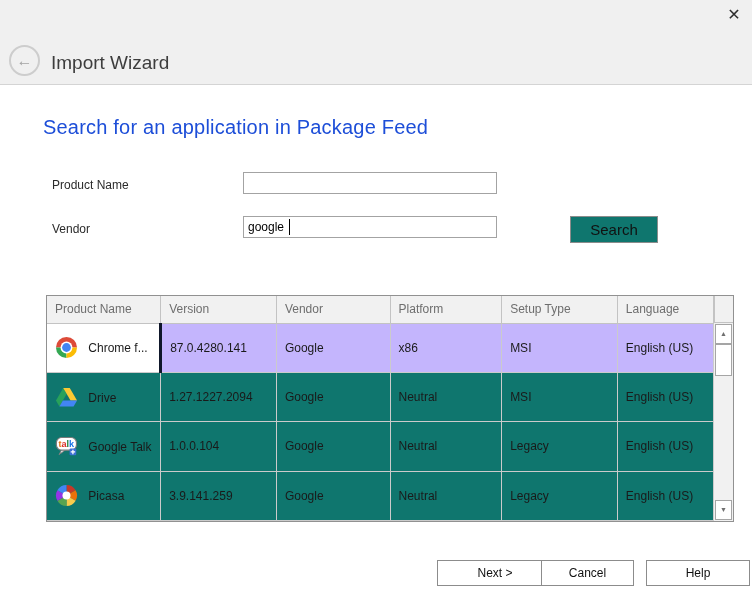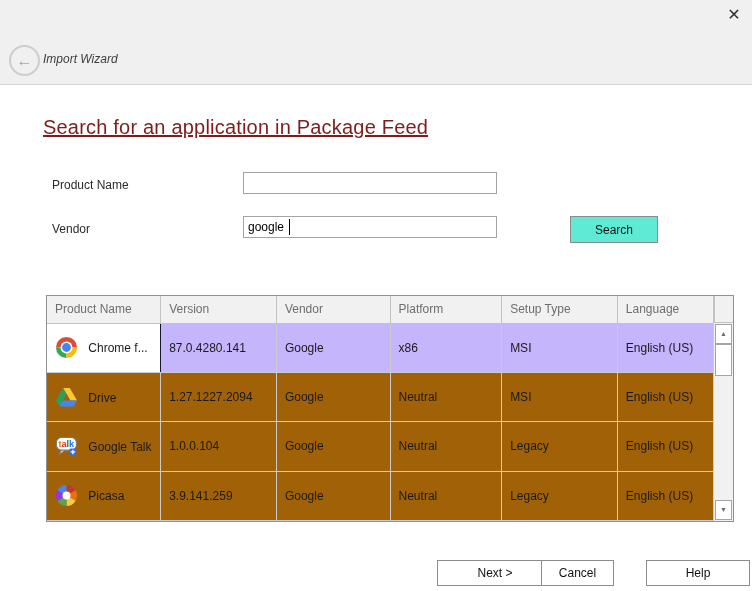--- a/index.html
+++ b/index.html
@@ -22,70 +22,70 @@
     background: transparent; border: none; font-size: 16px; color: #2f2f2f;
     cursor: pointer; line-height: 24px; text-align: center; font-family: inherit;
   }
   .back-btn {
     position: absolute; left: 9px; top: 45px; width: 31px; height: 31px;
     border: 2px solid #cdcdcd; border-radius: 50%; background: transparent;
     color: #a3a3a3; font-size: 16px; line-height: 26px; text-align: center;
     cursor: pointer; font-family: inherit;
   }
   .wizard-title {
-    position: absolute; left: 43px; top: 52px; font-size: 12px; color: #3d3d3d; font-style: italic;
+    position: absolute; left: 51px; top: 52px; font-size: 19px; color: #3d3d3d;
   }
 
   
   .page-heading {
     position: absolute; left: 43px; top: 116px;
-    font-size: 20px; font-weight: 400; color: #7f1d1d; letter-spacing: 0.2px; text-decoration: underline;
+    font-size: 20px; font-weight: 400; color: #1d4ed8; letter-spacing: 0.2px;
   }
 
   
   .form-label { position: absolute; font-size: 12px; color: #2b2b2b; }
   .lbl-product { left: 52px; top: 178px; }
   .lbl-vendor  { left: 52px; top: 222px; }
   .txt-input {
     position: absolute; left: 243px; width: 254px; height: 22px;
     border: 1px solid #a3a3a3; background: #fff; font-size: 12px;
     padding: 0 4px; font-family: inherit; color: #000; outline: none;
   }
   .inp-product { top: 172px; }
   .inp-vendor  { top: 216px; }
   .caret {
     position: absolute; left: 289px; top: 219px; width: 1px; height: 16px;
     background: #000;
   }
   .search-btn {
     position: absolute; left: 570px; top: 216px; width: 88px; height: 27px;
-    background: #5eead4; border: 1px solid #8c8c8c; font-size: 12px; color: #111;
+    background: #0f766e; border: 1px solid #8c8c8c; font-size: 15px; color: #111;
     cursor: pointer; font-family: inherit;
   }
 
   
   .grid-wrap {
     position: absolute; left: 46px; top: 295px; width: 688px; height: 227px;
     border: 1px solid #919191; display: flex; background: #fff;
   }
   table.app-grid { border-collapse: collapse; table-layout: fixed; width: 667px; }
   .app-grid th {
     height: 27px; background: #f1f1f1; color: #6e6e6e; font-weight: 400;
     font-size: 12px; text-align: left; padding: 0 0 0 8px;
     border-right: 1px solid #c3c3c3; border-bottom: 1px solid #c3c3c3;
     overflow: hidden; white-space: nowrap;
   }
   .app-grid td {
     height: 33px; font-size: 12px; color: #1a1a1a; padding: 0 0 0 8px;
     border-right: 1px solid #cbcbcb; border-bottom: 1px solid #cbcbcb;
-    overflow: hidden; white-space: nowrap; background: #a16207;
+    overflow: hidden; white-space: nowrap; background: #0f766e;
   }
   .app-grid tr.selected td { background: #c4b5fd; }
   .app-grid tr.selected td.product-cell {
-    background: #ffffff; border-right: 1px solid #0f172a;
+    background: #ffffff; border-right: 3px solid #0f172a;
   }
   .product-cell .app-icon { vertical-align: middle; margin-right: 7px; }
   .product-cell span { vertical-align: middle; }
 
   
   .sb-col { width: 19px; display: flex; flex-direction: column; background: #f1f1f1; }
   .sb-head {
     height: 27px; background: #f1f1f1;
     border-left: 1px solid #c3c3c3; border-bottom: 1px solid #c3c3c3;
   }
@@ -102,21 +102,21 @@
   .sb-track { flex: 1; background: #f1f1f1; }
   .sb-down { margin: 0 1px 1px 1px; }
 
   
   .footer-btn {
     position: absolute; top: 560px; height: 26px; background: #fff;
     border: 1px solid #8c8c8c; font-size: 12px; color: #111; cursor: pointer;
     font-family: inherit;
   }
   .btn-next   { left: 437px; width: 116px; }
-  .btn-cancel { left: 541px; width: 73px; }
+  .btn-cancel { left: 541px; width: 93px; }
   .btn-help   { left: 646px; width: 104px; }
 </style>
 </head>
 <body>
 
 <div class="header-band">
   <button class="close-btn">✕</button>
   <button class="back-btn">←</button>
   <div class="wizard-title">Import Wizard</div>
 </div>

